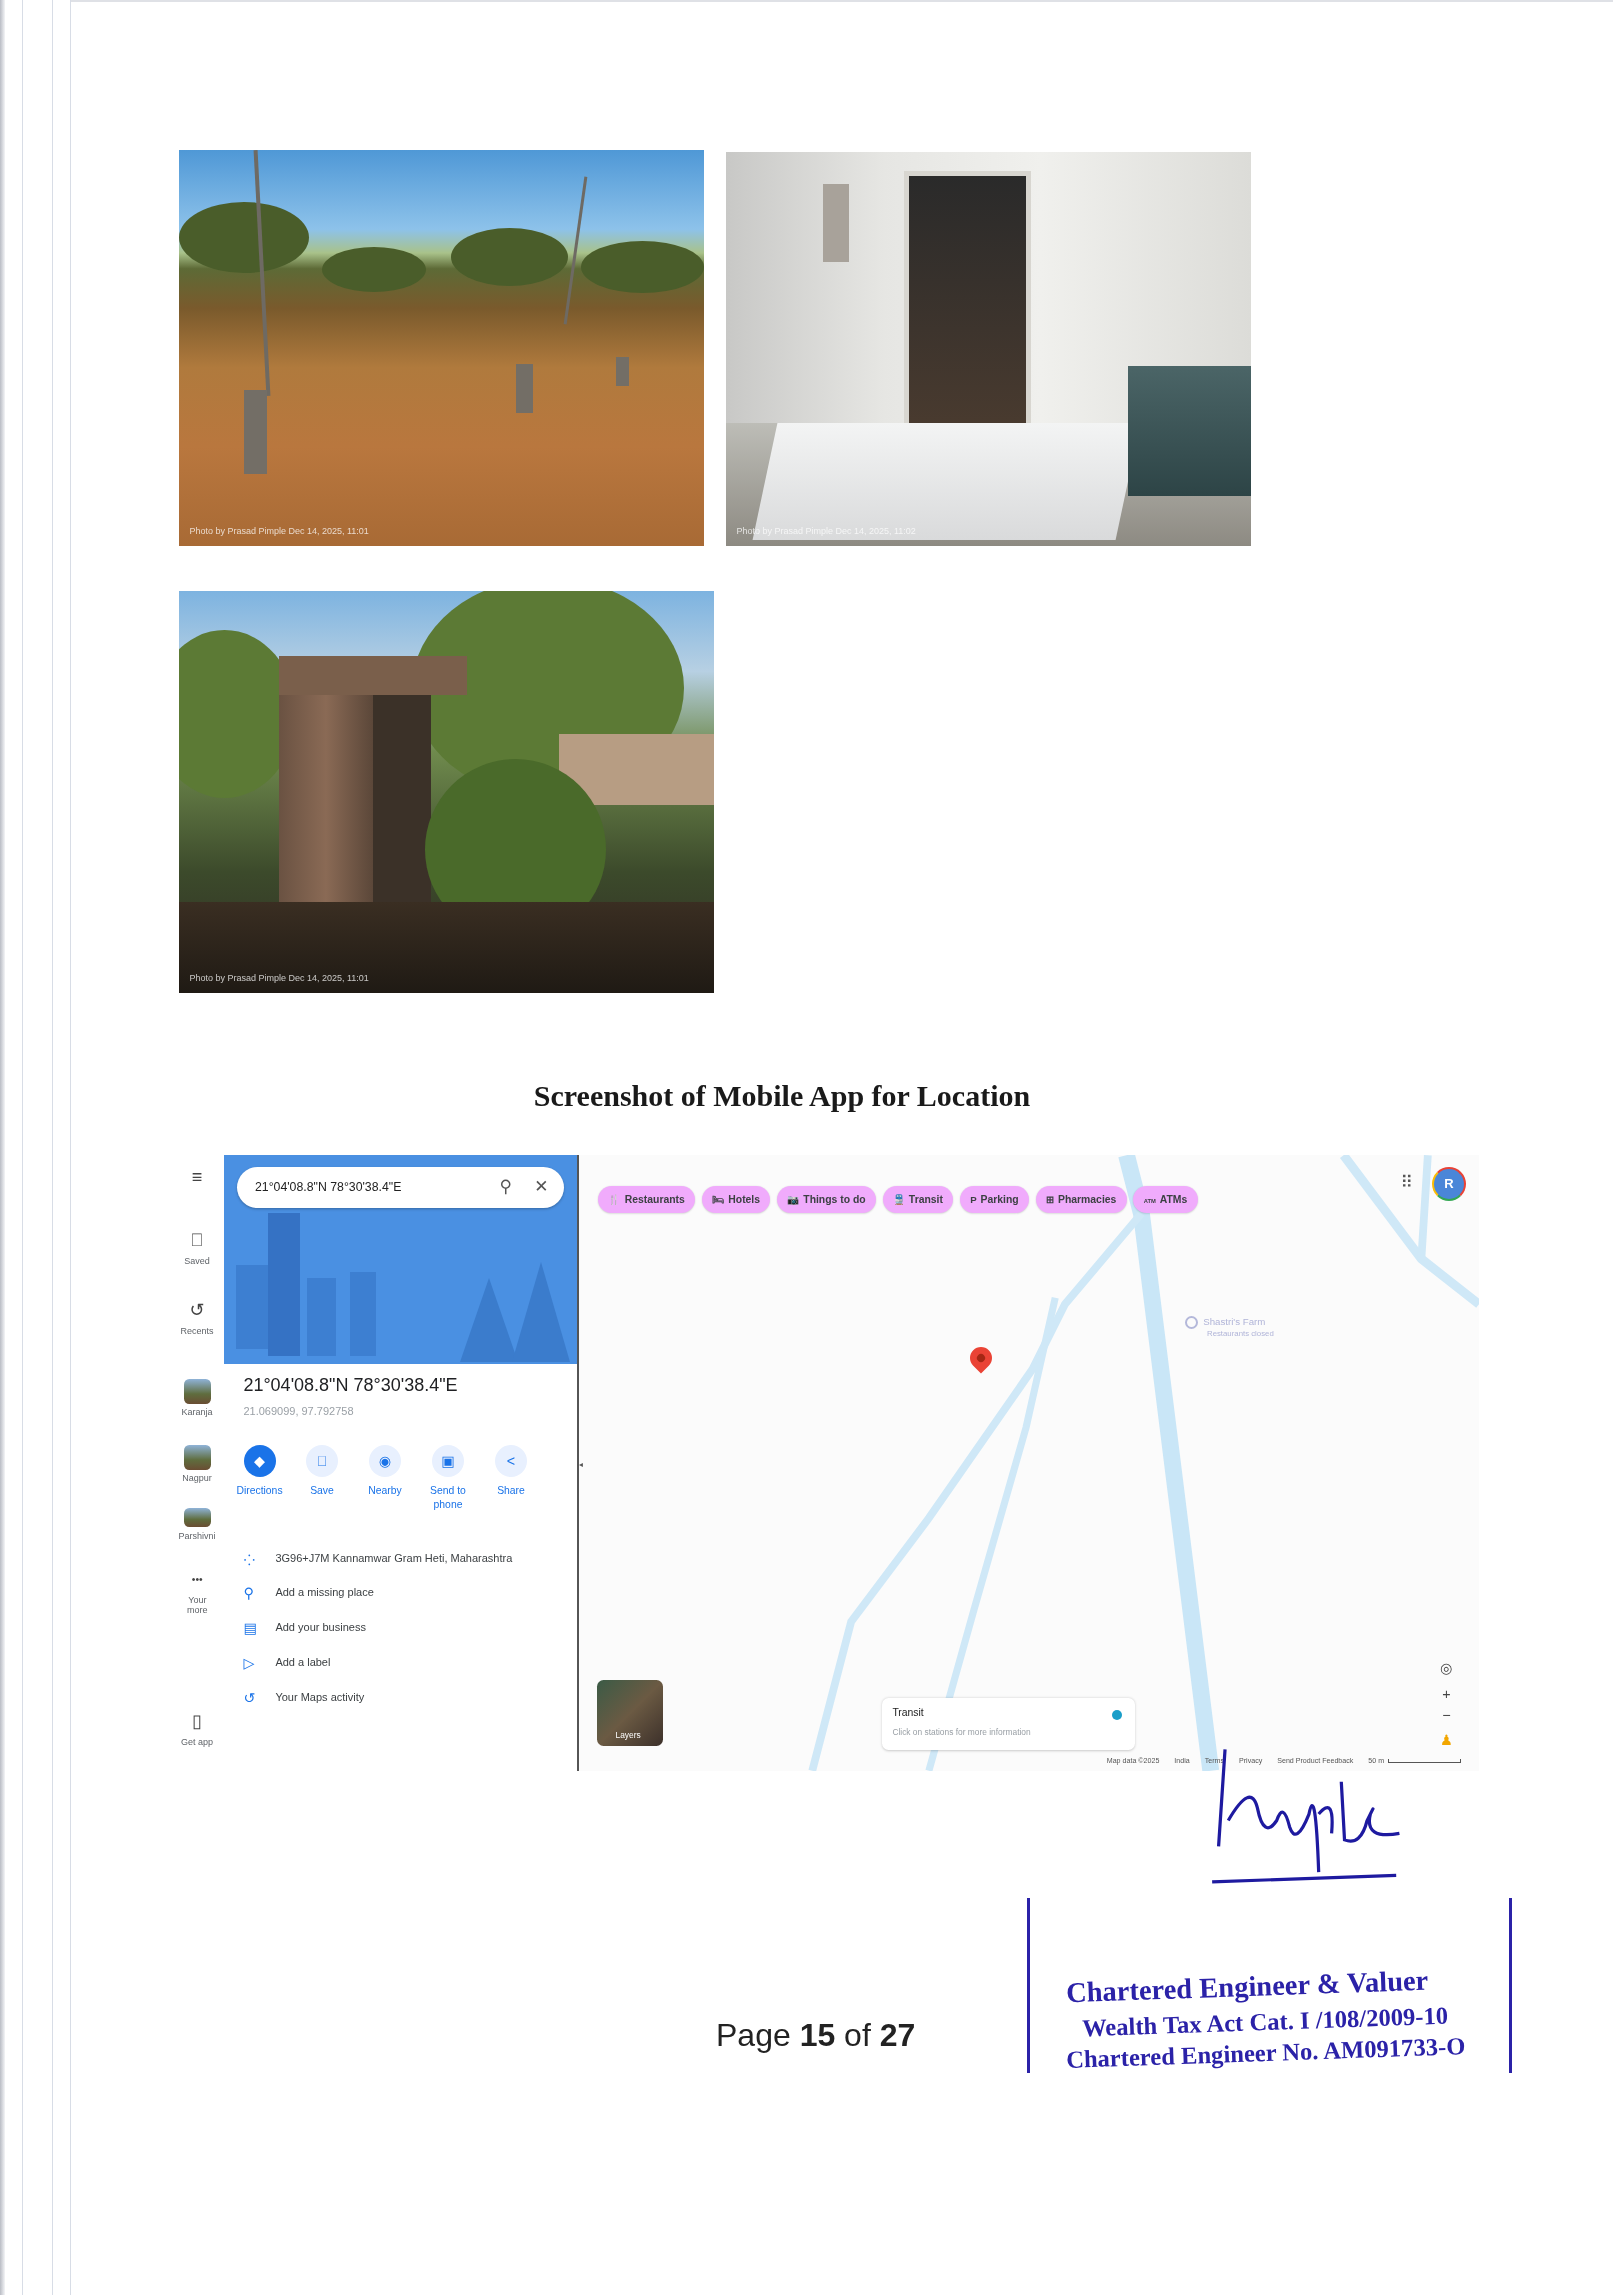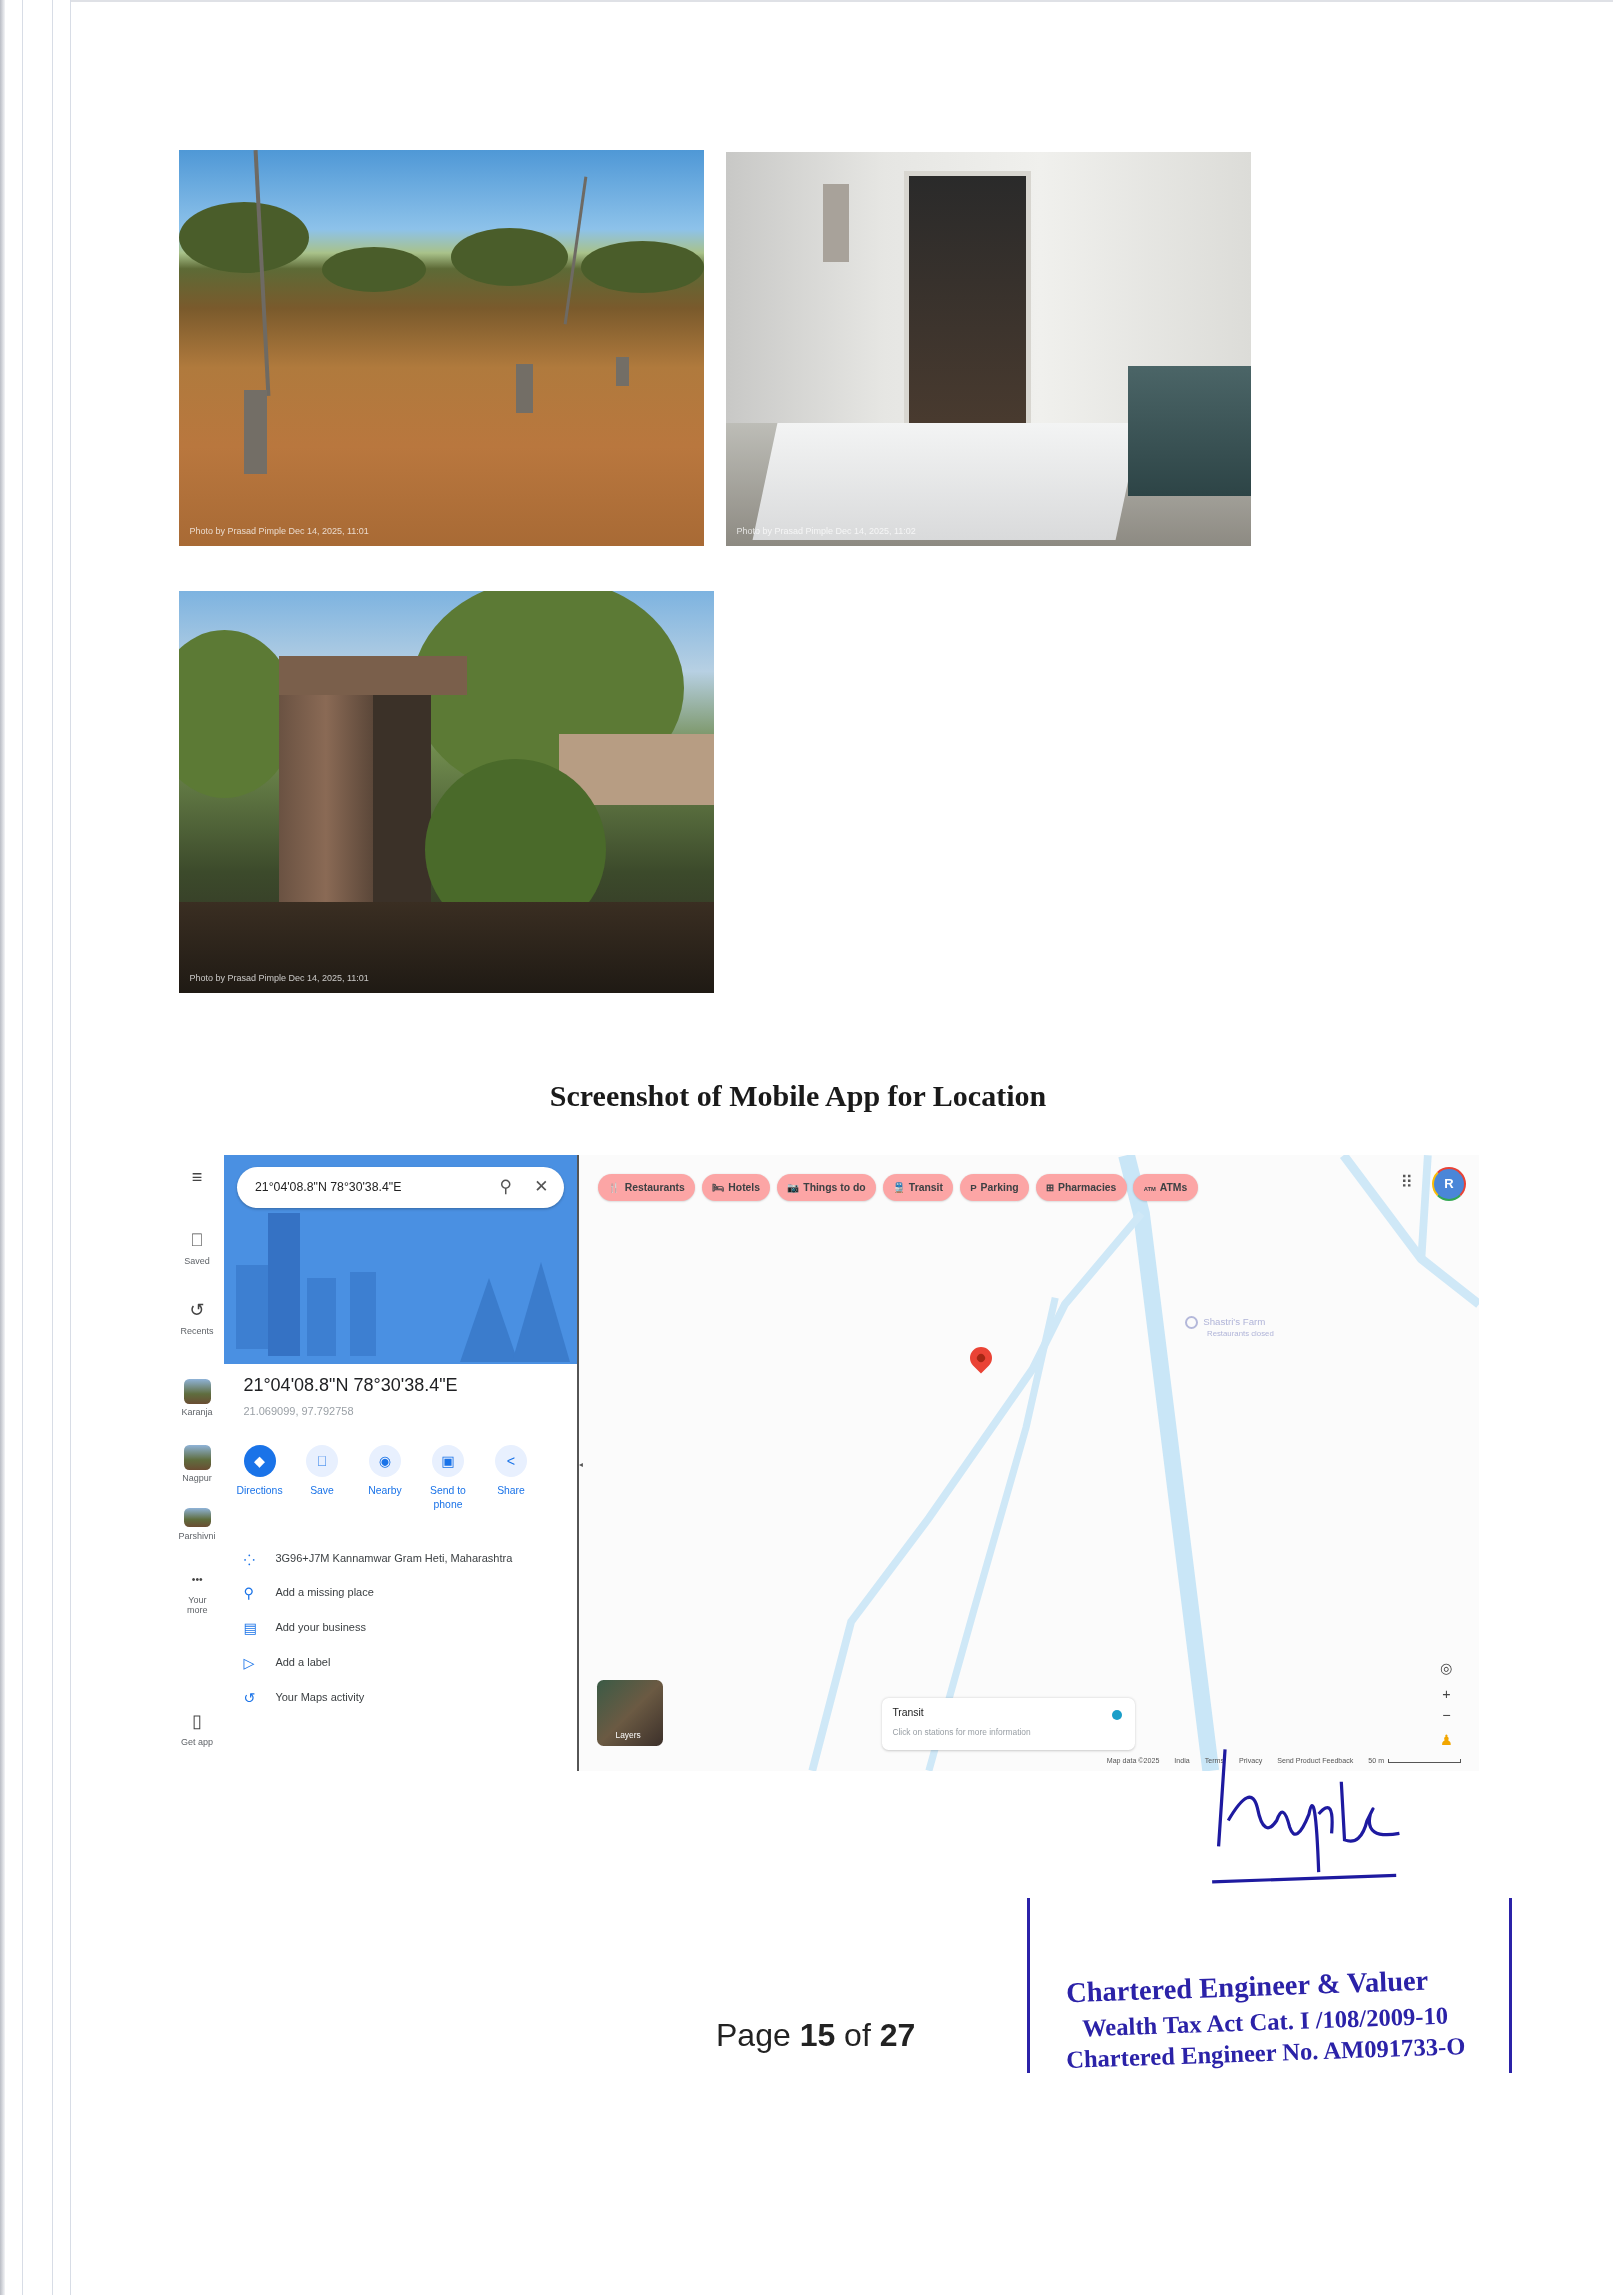--- a/index.html
+++ b/index.html
@@ -28,21 +28,21 @@
 
   
   #p3 { left:179px; top:591px; width:535px; height:402px; background:linear-gradient(to bottom,#7db3e0 0%,#b7d0e3 20%,#6f8a4d 40%,#3c4a2b 70%,#2d2a22 100%); }
   #p3 .wall { position:absolute; left:100px; top:65px; width:94px; height:279px; background:linear-gradient(to right,#6a5242,#8a6a55,#5b4739); }
   #p3 .wall2 { position:absolute; left:194px; top:71px; width:58px; height:272px; background:#3b3128; }
   #p3 .lintel { position:absolute; left:100px; top:65px; width:188px; height:39px; background:#7a5f4b; }
   #p3 .bush { position:absolute; border-radius:50%; background:#5c7a35; }
   #p3 .ground { position:absolute; left:0; right:0; bottom:0; height:91px; background:linear-gradient(#3a2e22,#1f1a14); }
   #p3 .road { position:absolute; right:0; top:143px; width:155px; height:71px; background:#b79d83; }
 
-  .heading { position:absolute; left:16px; width:1564px; top:1079px; text-align:center; font-family:"Liberation Serif", serif; font-weight:bold; font-size:30px; color:#1a1a1a; }
+  .heading { position:absolute; left:0; width:1564px; top:1079px; text-align:center; font-family:"Liberation Serif", serif; font-weight:bold; font-size:30px; color:#1a1a1a; }
 
   
   #maps { position:absolute; left:170px; top:1155px; width:1309px; height:616px; background:#fff; }
   #rail { position:absolute; left:0; top:0; width:54px; height:616px; background:#fff; }
   .rail-item { position:absolute; left:0; width:54px; text-align:center; font-size:9px; color:#5f6368; }
   .rail-icon { display:block; margin:0 auto 5.2px; font-size:18px; color:#444; line-height:19.4px; }
   .rail-thumb { display:block; margin:0 auto 3.9px; width:27px; height:24.6px; border-radius:5.2px; background:linear-gradient(#8fb3d8,#5f6d3e 60%,#6a4d33); }
   #panel { position:absolute; left:54px; top:0; width:353px; height:616px; background:#fff; border-right:2.6px solid #555; }
   #hero { position:absolute; left:0; top:0; width:353px; height:209px; background:#4a90e2; overflow:hidden; }
   #hero .bld { position:absolute; background:#3d7fd1; }
@@ -54,21 +54,21 @@
   .sub { position:absolute; left:19.4px; top:250px; font-size:11px; color:#9aa0a6; }
   .act { position:absolute; top:290px; width:58px; text-align:center; font-size:10.4px; color:#1a73e8; line-height:14.3px; }
   .act .circ { width:32px; height:32px; margin:0 auto 6.5px; border-radius:50%; background:#e8f0fe; color:#1a73e8; font-size:14.3px; line-height:32px; }
   .act.primary .circ { background:#1a73e8; color:#fff; }
   .row { position:absolute; left:19.4px; font-size:11px; color:#3c4043; }
   .row .ic { display:inline-block; width:32px; color:#1a73e8; font-size:14.3px; vertical-align:middle; }
   #collapse { position:absolute; left:409px; top:305px; font-size:7.8px; color:#555; }
 
   #map { position:absolute; left:409px; top:0; width:900px; height:616px; background:#fbfbfb; overflow:hidden; }
   .chips { position:absolute; left:19.4px; top:19.4px; white-space:nowrap; }
-  .chip { display:inline-block; margin-right:6.5px; padding:7.8px 10.4px; background:#fca5a5; border-radius:14.3px; box-shadow:0 0.6px 1.9px rgba(0,0,0,.18); font-size:10.4px; color:#3c4043; font-weight:bold; }
+  .chip { display:inline-block; margin-right:6.5px; padding:7.8px 10.4px; background:#f0abfc; border-radius:14.3px; box-shadow:0 0.6px 1.9px rgba(0,0,0,.18); font-size:10.4px; color:#3c4043; font-weight:bold;margin-top:12px; }
   .chip .ci { margin-right:3.9px; font-size:9.7px; }
   #apps { position:absolute; right:66px; top:17px; font-size:17px; color:#555; }
   #avatar { position:absolute; right:13px; top:11.7px; width:30px; height:30px; border-radius:50%; background:#4a86d8; color:#fff; font-weight:bold; text-align:center; line-height:30px; font-size:13px; border:2.6px solid #e94235; border-bottom-color:#34a853; border-left-color:#fbbc05; }
   .poi { position:absolute; left:606px; top:161px; font-size:9.7px; color:#b0b4d8; }
   .poi .dot { display:inline-block; width:13px; height:13px; border-radius:50%; border:2.6px solid #b4b8da; vertical-align:middle; margin-right:5.2px; box-sizing:border-box; }
   .poi .s2 { display:block; margin-left:22px; font-size:7.8px; }
   #pin { position:absolute; left:391px; top:192px; width:22px; height:22px; background:#ea4335; border-radius:50% 50% 50% 0; transform:rotate(-45deg); }
   #pin .core { position:absolute; left:7.1px; top:7.1px; width:7.8px; height:7.8px; border-radius:50%; background:#a52714; }
   #layers { position:absolute; left:18px; top:525px; width:66px; height:66px; border-radius:6.5px; background:linear-gradient(135deg,#3b5b46,#6b5a43,#3c302a); }
   #layers span { position:absolute; left:6.5px; bottom:6.5px; color:#fff; font-size:8.4px;padding-left:12px; }

